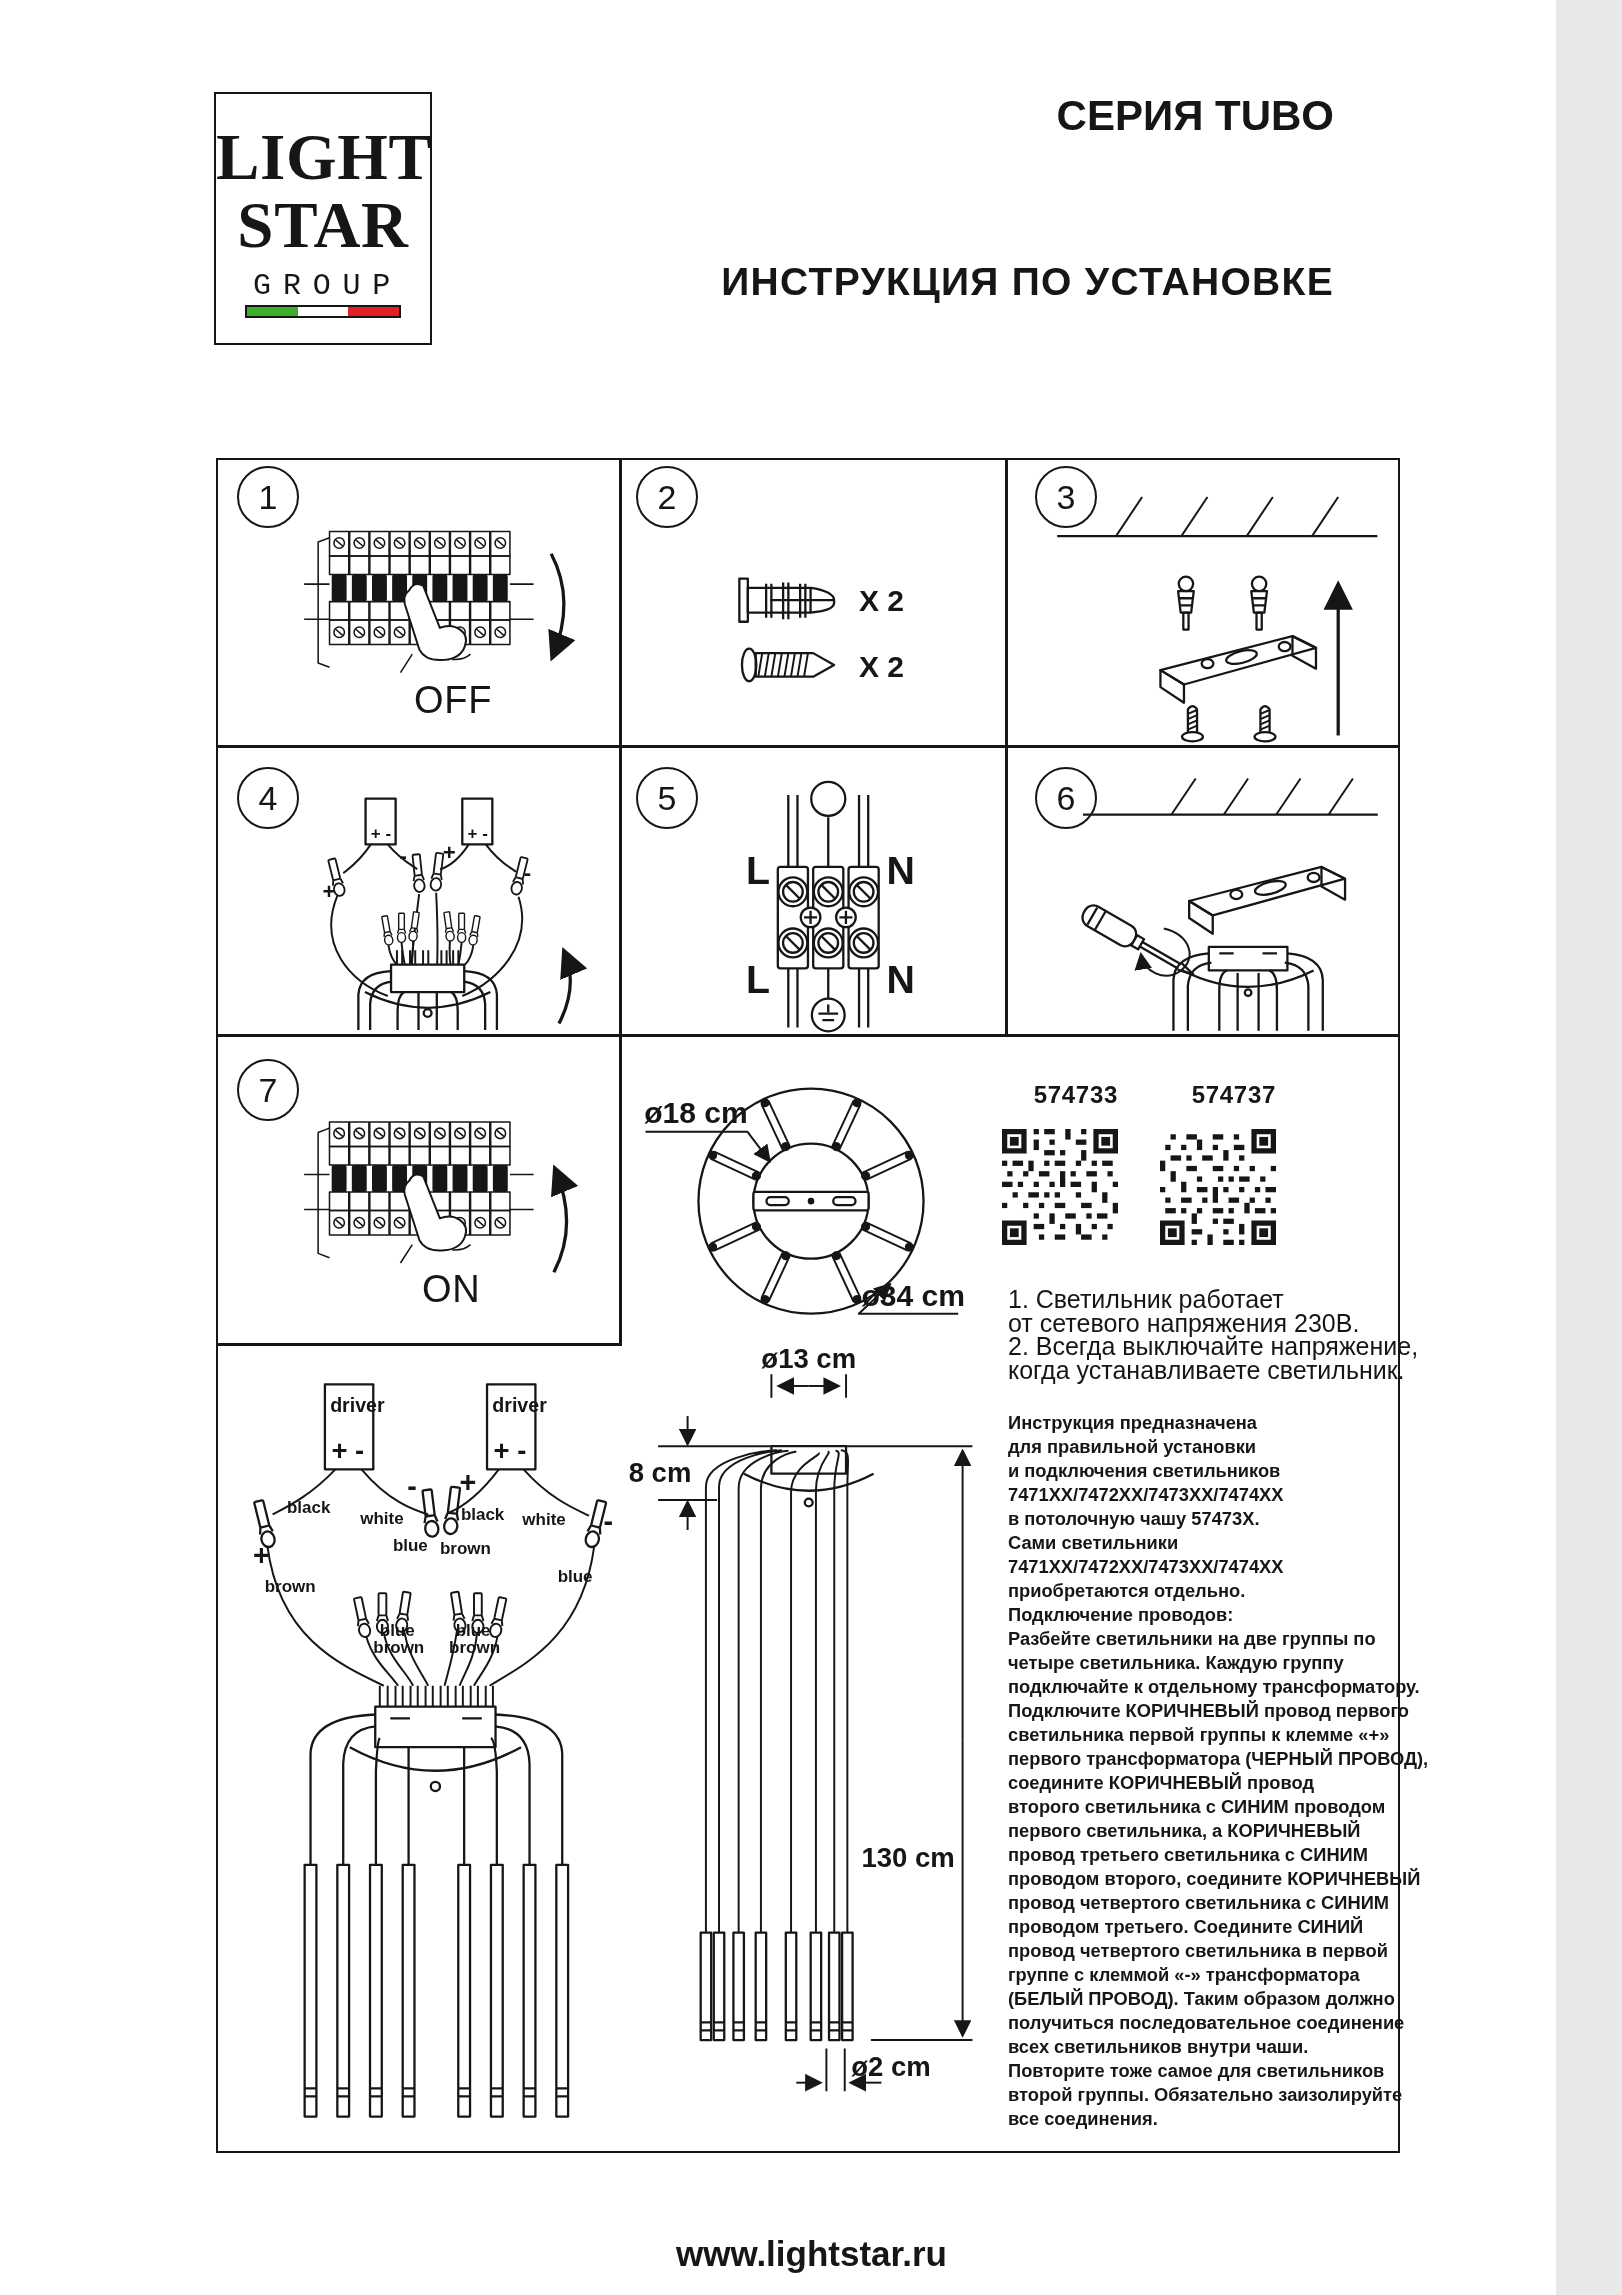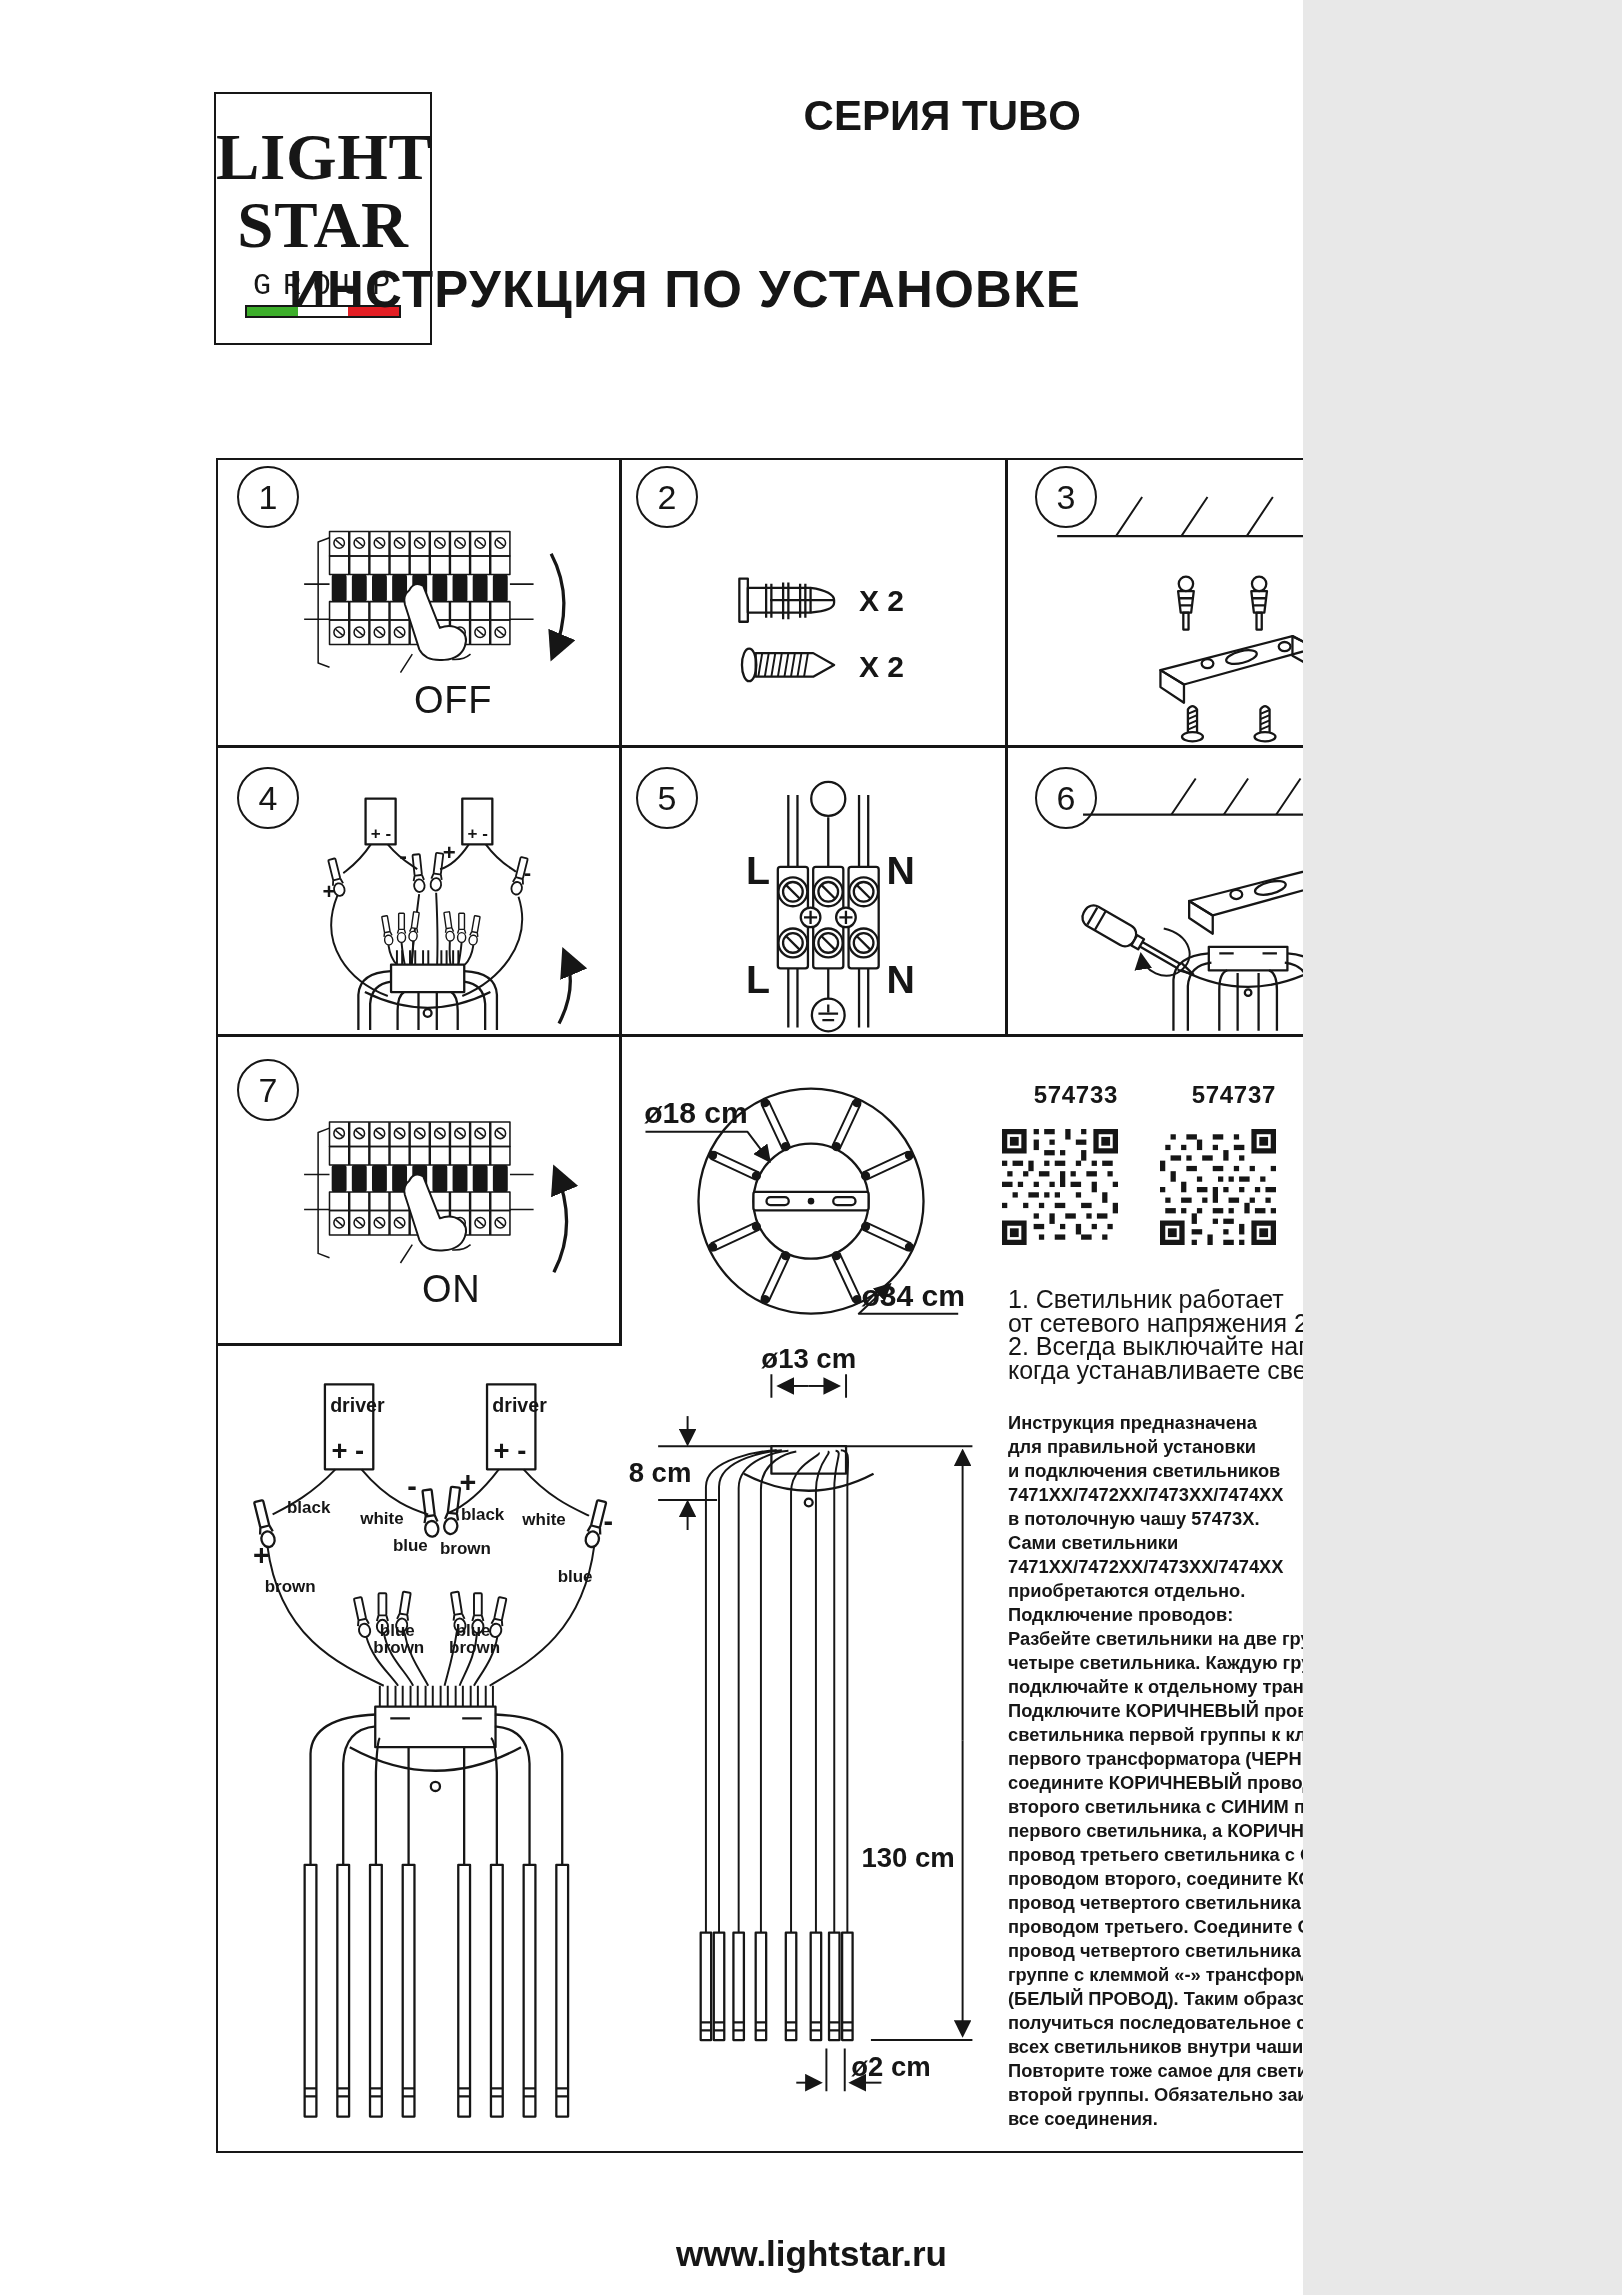--- a/index.html
+++ b/index.html
@@ -1,16 +1,16 @@
 <!DOCTYPE html>
 <html style="font-size:10.5px"><head>
 <meta charset="utf-8">
 <style>
   html,body{margin:0;padding:0;background:#e8e8e8;}
-  #page{position:relative;width:1303px;height:2295px;background:#ffffff;overflow:hidden;
+  #page{position:relative;width:1556px;height:2295px;background:#ffffff;overflow:hidden;
         font-family:"Liberation Sans",sans-serif;color:#161616;}
   .abs{position:absolute;}
   svg{display:block;overflow:visible;}
   svg *{vector-effect:none;}
   .ln{stroke:#161616;fill:none;stroke-width:3.5;stroke-linejoin:round;}
   .lnth{stroke:#161616;fill:none;stroke-width:3;stroke-linejoin:round;}
   .lnb{stroke:#161616;fill:none;stroke-width:5;stroke-linejoin:round;}
   .fw{fill:#ffffff;stroke:#161616;stroke-width:3.5;stroke-linejoin:round;}
   .fb{fill:#161616;stroke:none;}
   text{fill:#161616;font-family:"Liberation Sans",sans-serif;}
@@ -50,21 +50,21 @@
     <div class="logo-serif" style="top:99px;">STAR</div>
     <div class="logo-group" style="top:175px;">GROUP</div>
     <div class="flag">
       <span style="background:#3dae2b"></span>
       <span style="background:#ffffff"></span>
       <span style="background:#e31e24"></span>
     </div>
   </div>
 
   <div class="abs hdr" style="top:92px;font-size:42px;">СЕРИЯ TUBO</div>
-  <div class="abs hdr" style="top:260px;font-size:51px;letter-spacing:1.3px;">ИНСТРУКЦИЯ ПО УСТАНОВКЕ</div>
+  <div class="abs hdr" style="top:260px;font-size:39px;letter-spacing:1.3px;">ИНСТРУКЦИЯ ПО УСТАНОВКЕ</div>
 
   <div class="abs" style="left:216px;top:458px;width:1184px;height:1695px;border:2.6px solid #161616;box-sizing:border-box;"></div>
   <div class="abs gridline" style="left:619px;top:458px;width:2.6px;height:887px;"></div>
   <div class="abs gridline" style="left:1005px;top:458px;width:2.6px;height:578px;"></div>
   <div class="abs gridline" style="left:216px;top:745px;width:1184px;height:2.6px;"></div>
   <div class="abs gridline" style="left:216px;top:1034px;width:1184px;height:2.6px;"></div>
   <div class="abs gridline" style="left:216px;top:1343px;width:406px;height:2.6px;"></div>
 
   <div class="abs stepc" style="left:237px;top:466px;">
       <span>1</span>

